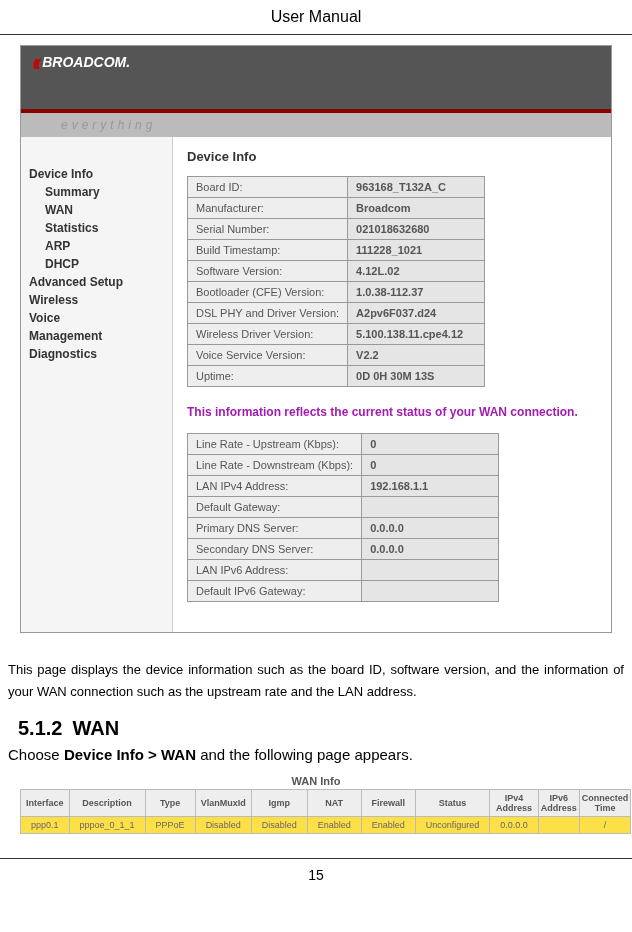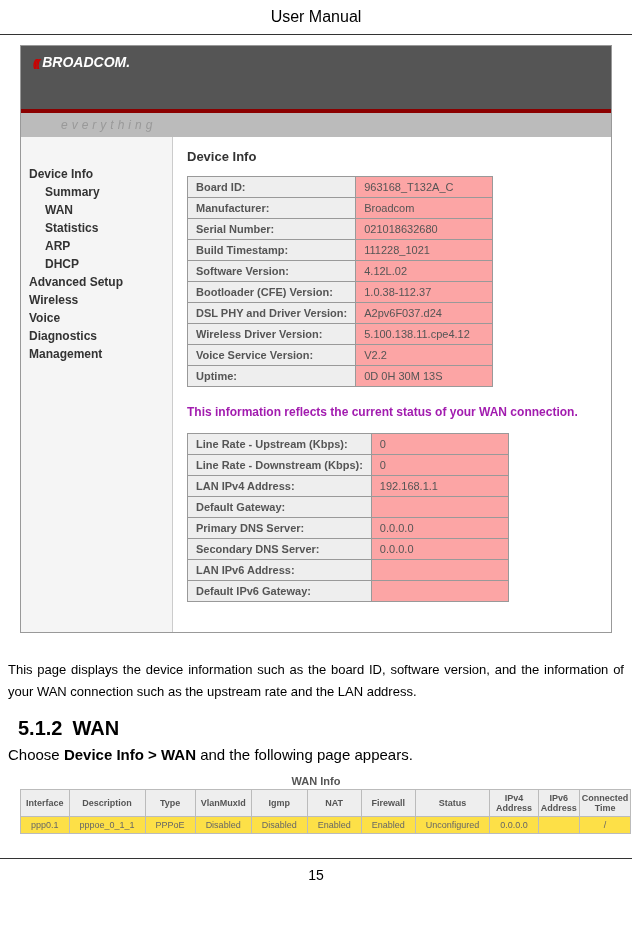--- a/index.html
+++ b/index.html
@@ -94,24 +94,25 @@
       color: #333;
       margin-bottom: 12px;
     }
     .info-table {
       border-collapse: collapse;
       font-size: 11px;
     }
     .info-table td {
       border: 1px solid #999;
       padding: 4px 8px;
-      background: #fca5a5;
+      background: #e5e5e5;
+      font-weight: bold;
     }
     .info-table td.label-cell {
-      font-weight: bold;
+      font-weight: normal;
       color: #555;
       background: #eee;
     }
     .info-table td.value-cell {
       color: #555;
       min-width: 120px;
     }
     .wan-status-text {
       font-weight: bold;
       font-size: 12px;
@@ -197,22 +198,22 @@
       <div class="sidebar">
         <div class="nav-item">Device Info</div>
         <div class="nav-sub">Summary</div>
         <div class="nav-sub">WAN</div>
         <div class="nav-sub">Statistics</div>
         <div class="nav-sub">ARP</div>
         <div class="nav-sub">DHCP</div>
         <div class="nav-item">Advanced Setup</div>
         <div class="nav-item">Wireless</div>
         <div class="nav-item">Voice</div>
+        <div class="nav-item">Management</div>
         <div class="nav-item">Diagnostics</div>
-        <div class="nav-item">Management</div>
       </div>
       <div class="main-panel">
         <div class="panel-title">Device Info</div>
         <table class="info-table">
           <tbody>
               <tr>
                 <td class="label-cell">Board ID:</td>
                 <td class="value-cell">963168_T132A_C</td>
               </tr>
           <tr>

